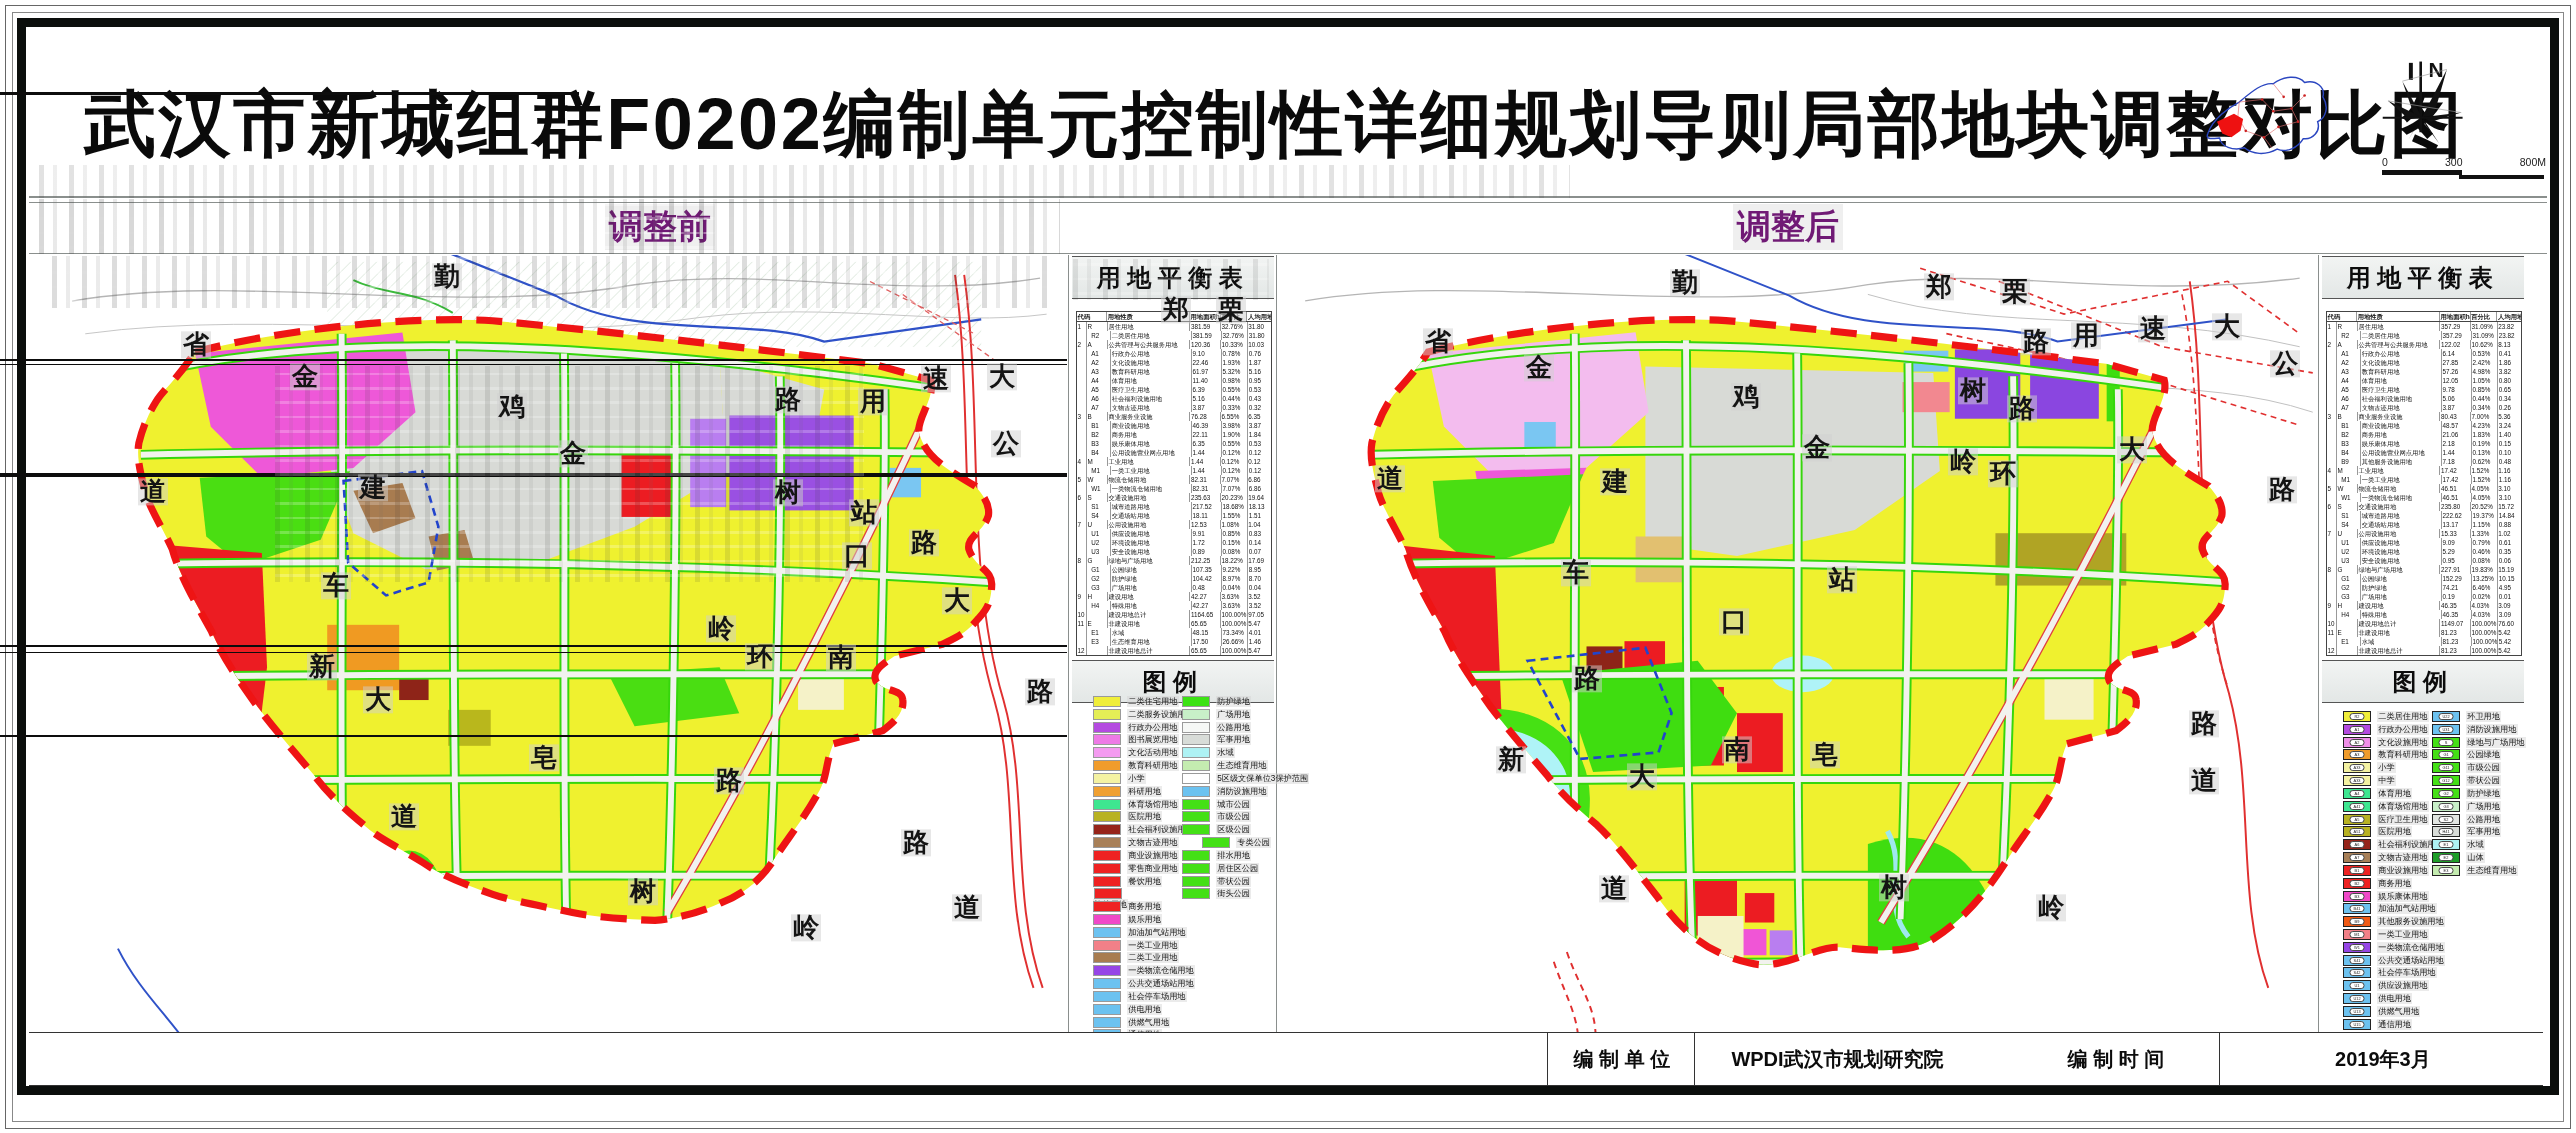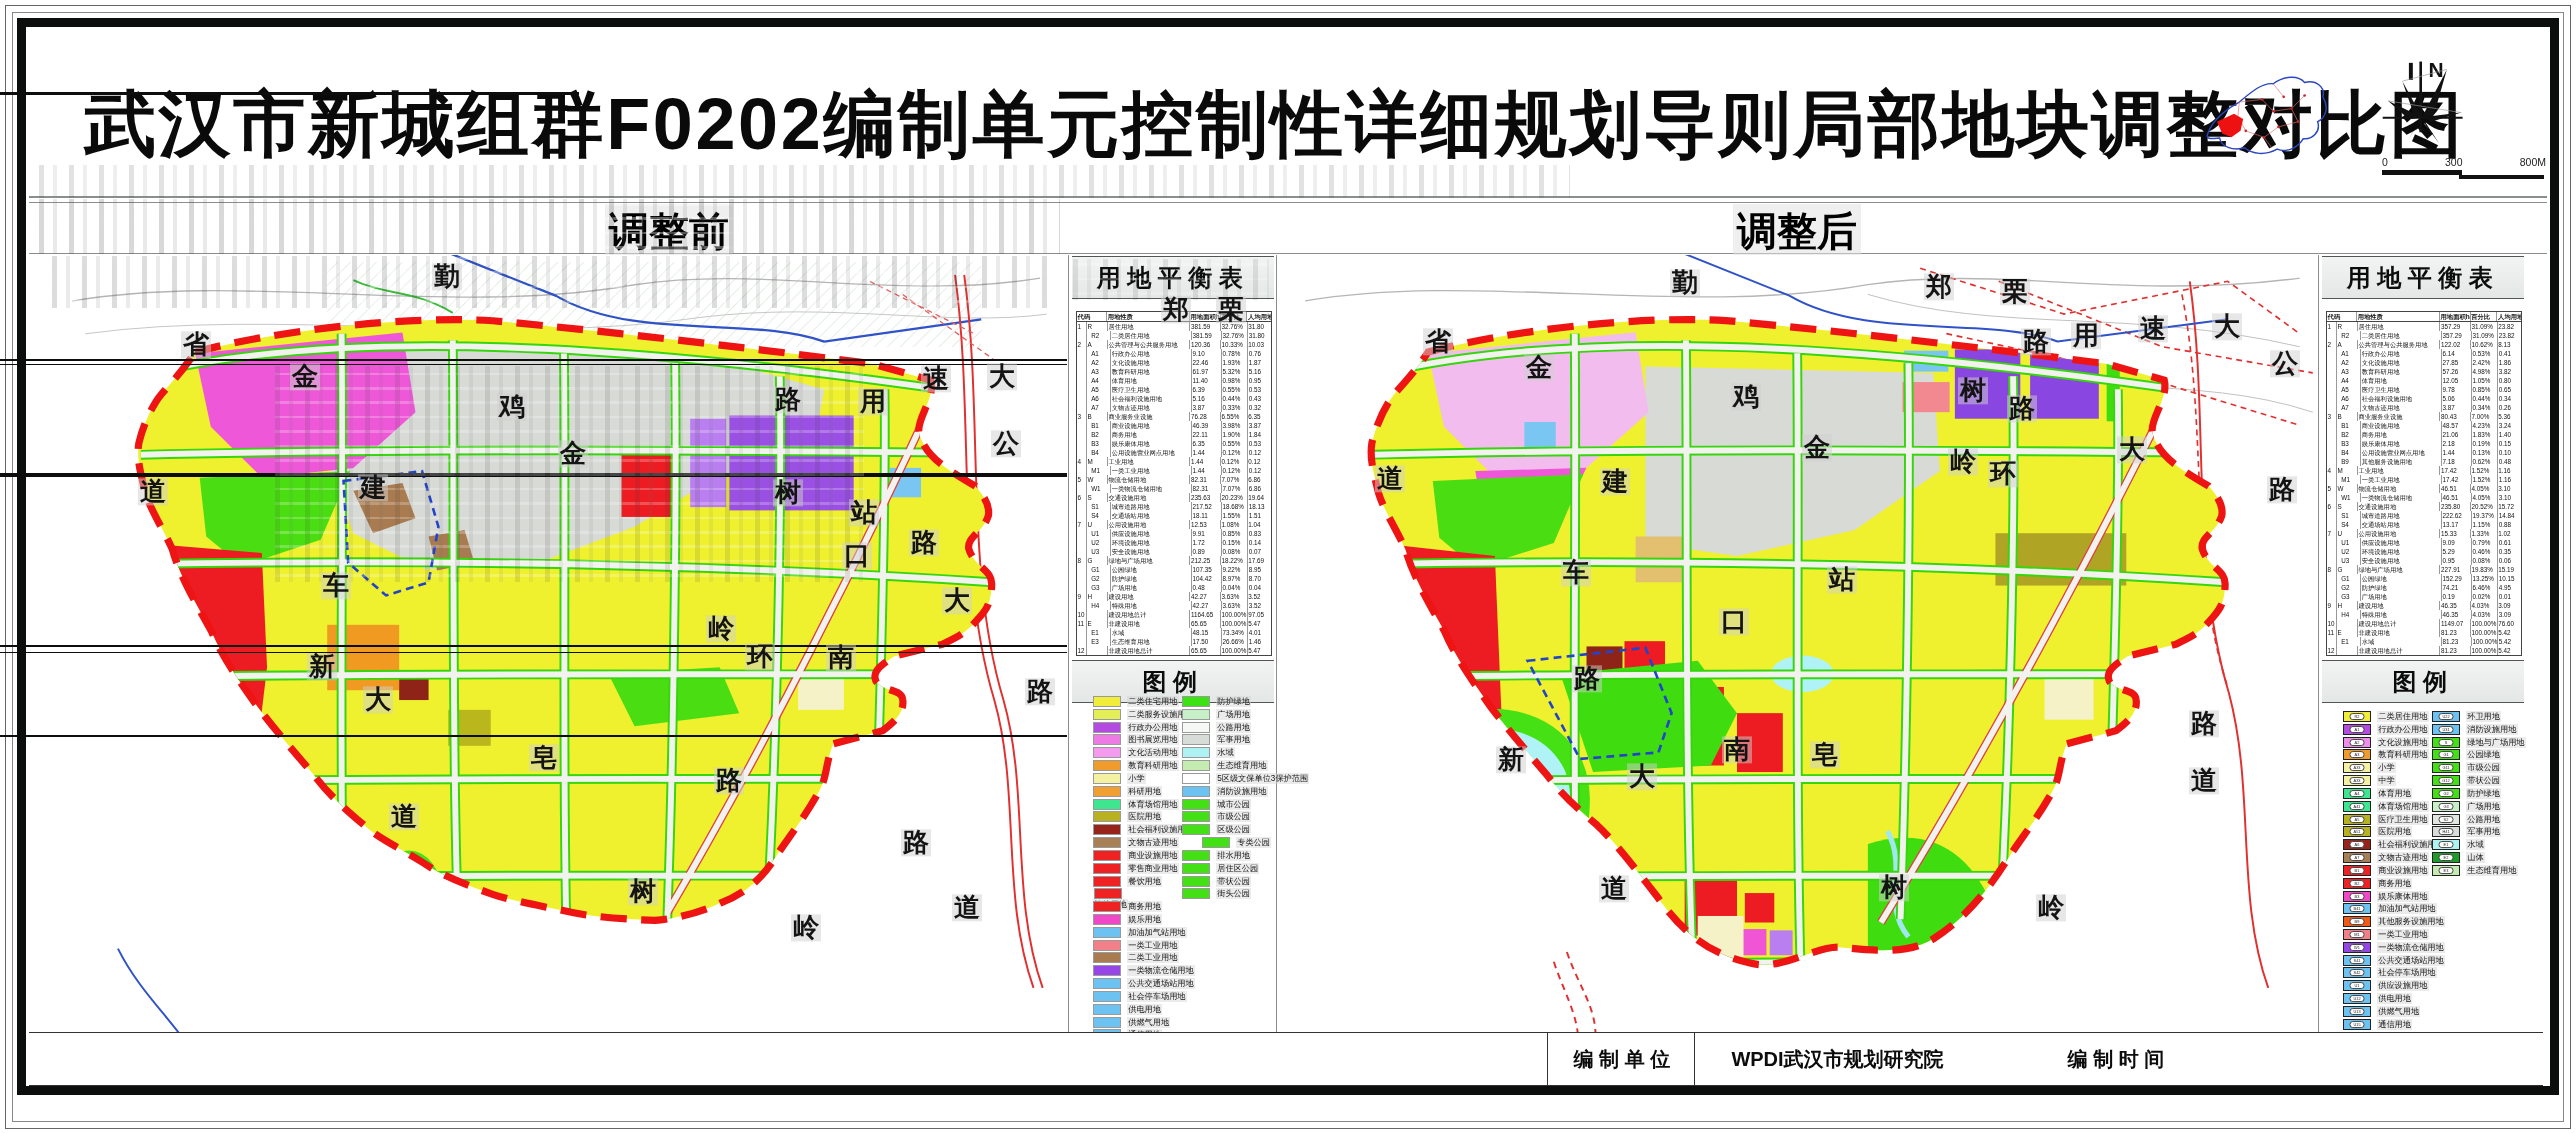--- a/index.html
+++ b/index.html
@@ -10,21 +10,21 @@
   .frame1{left:5.2px;top:5.2px;right:5.2px;bottom:5.2px;border:1.3px solid #666;}
   .frame2{left:11.8px;top:11.8px;right:11.8px;bottom:11.8px;border:0.7px solid #888;}
   .thick-t{left:17px;top:18.3px;width:2542px;height:9.2px;background:#0b0e0c;}
   .thick-l{left:17px;top:18.3px;width:9.2px;height:1077px;background:#0b0e0c;}
   .thick-r{left:2550px;top:18.3px;width:9.2px;height:1077px;background:#0b0e0c;}
   .thick-b{left:17px;top:1086px;width:2542px;height:9.2px;background:#0b0e0c;}
   .rule{background:#8a8f8d;}
   
   .title{left:84px;top:77px;width:2120px;font-size:72px;font-weight:bold;letter-spacing:2.6px;
          white-space:nowrap;color:#0a0a0a;}
-  .sec-head{font-size:40px;font-weight:bold;color:#000000;background:rgba(225,225,225,.55);padding:0 3.9px;}
+  .sec-head{font-size:34px;font-weight:bold;color:#701a75;background:rgba(225,225,225,.55);padding:0 3.9px;}
   .strip{position:absolute;left:0;right:0;height:41px;background:linear-gradient(#f2f4f3,#e3e7e6);
          border-top:1.3px solid #555;border-bottom:1.3px solid #555;display:flex;align-items:center;justify-content:center;}
   .strip span{font-size:24px;font-weight:bold;letter-spacing:6.5px;color:#0c0c0c;}
   
   .btable{position:absolute;left:3.9px;width:194px;border:0.7px solid #444;background:#fff;}
   .trow{display:flex;height:9px;line-height:9px;font-size:6.3px;white-space:nowrap;}
   .trow.hd{font-weight:bold;border-bottom:0.7px solid #444;}
   .trow span{display:block;overflow:hidden;border-right:0.7px solid #999;padding-left:0.7px;}
   .c0{width:8.5px;} .c1{width:20px;} .c2{width:84px;} .c3{width:30px;} .c4{width:26px;} .c5{width:23.6px;border-right:none!important;}
   .chd0{width:29.4px;} 
@@ -1440,16 +1440,17 @@
   <div class="abs noise" style="left:52px;top:256px;width:1001px;height:52px;opacity:.45;"></div>
   <div class="abs noise" style="left:275px;top:366px;width:589px;height:216px;opacity:.32;"></div>
   <div class="abs noise" style="left:1073px;top:259px;width:196px;height:41px;opacity:.3;"></div>
 
   <div class="abs fbar">
     <div class="fcell" style="left:1518px;width:147px;">编 制 单 位</div>
     <div class="fcell" style="left:1665px;width:525px;justify-content:flex-start;padding-left:36px;">
       <span>WPDI武汉市规划研究院</span>
       <span style="margin-left:124px;">编 制 时 间</span>
     </div>
+    <div class="fcell" style="left:2190px;width:325px;border-right:none;">2019年3月</div>
   </div>
 
 </div>
 
 
 </body></html>

